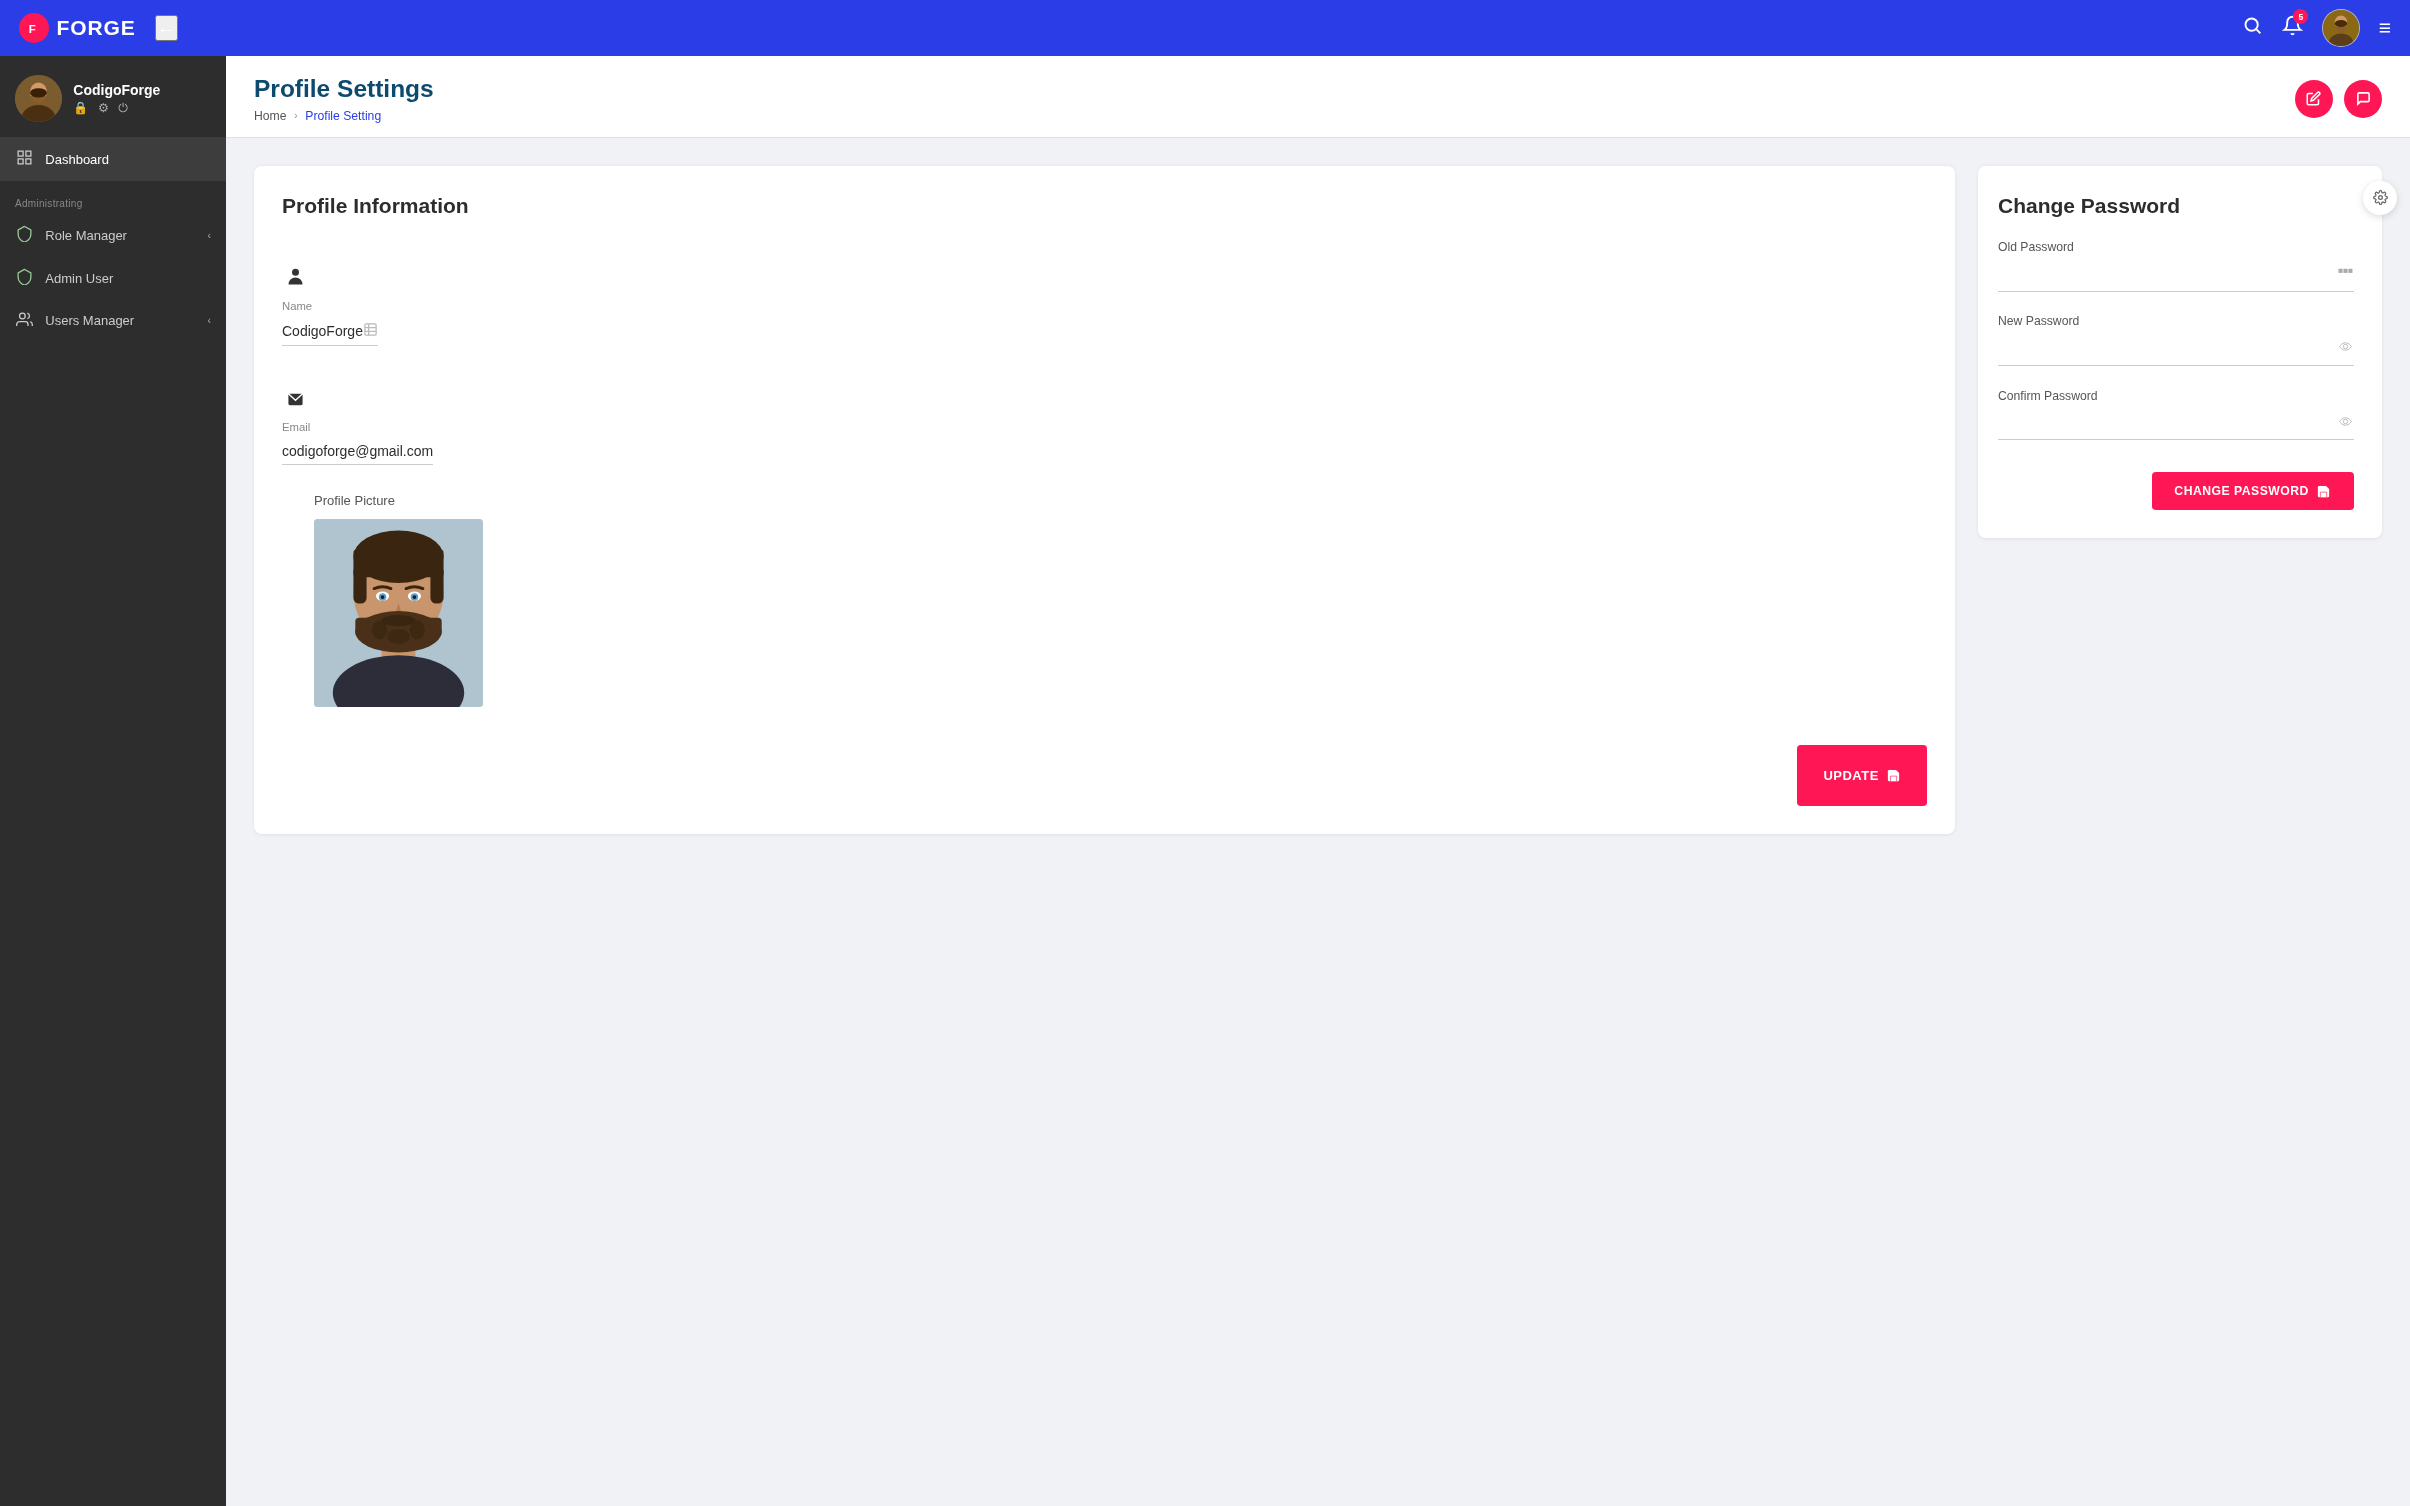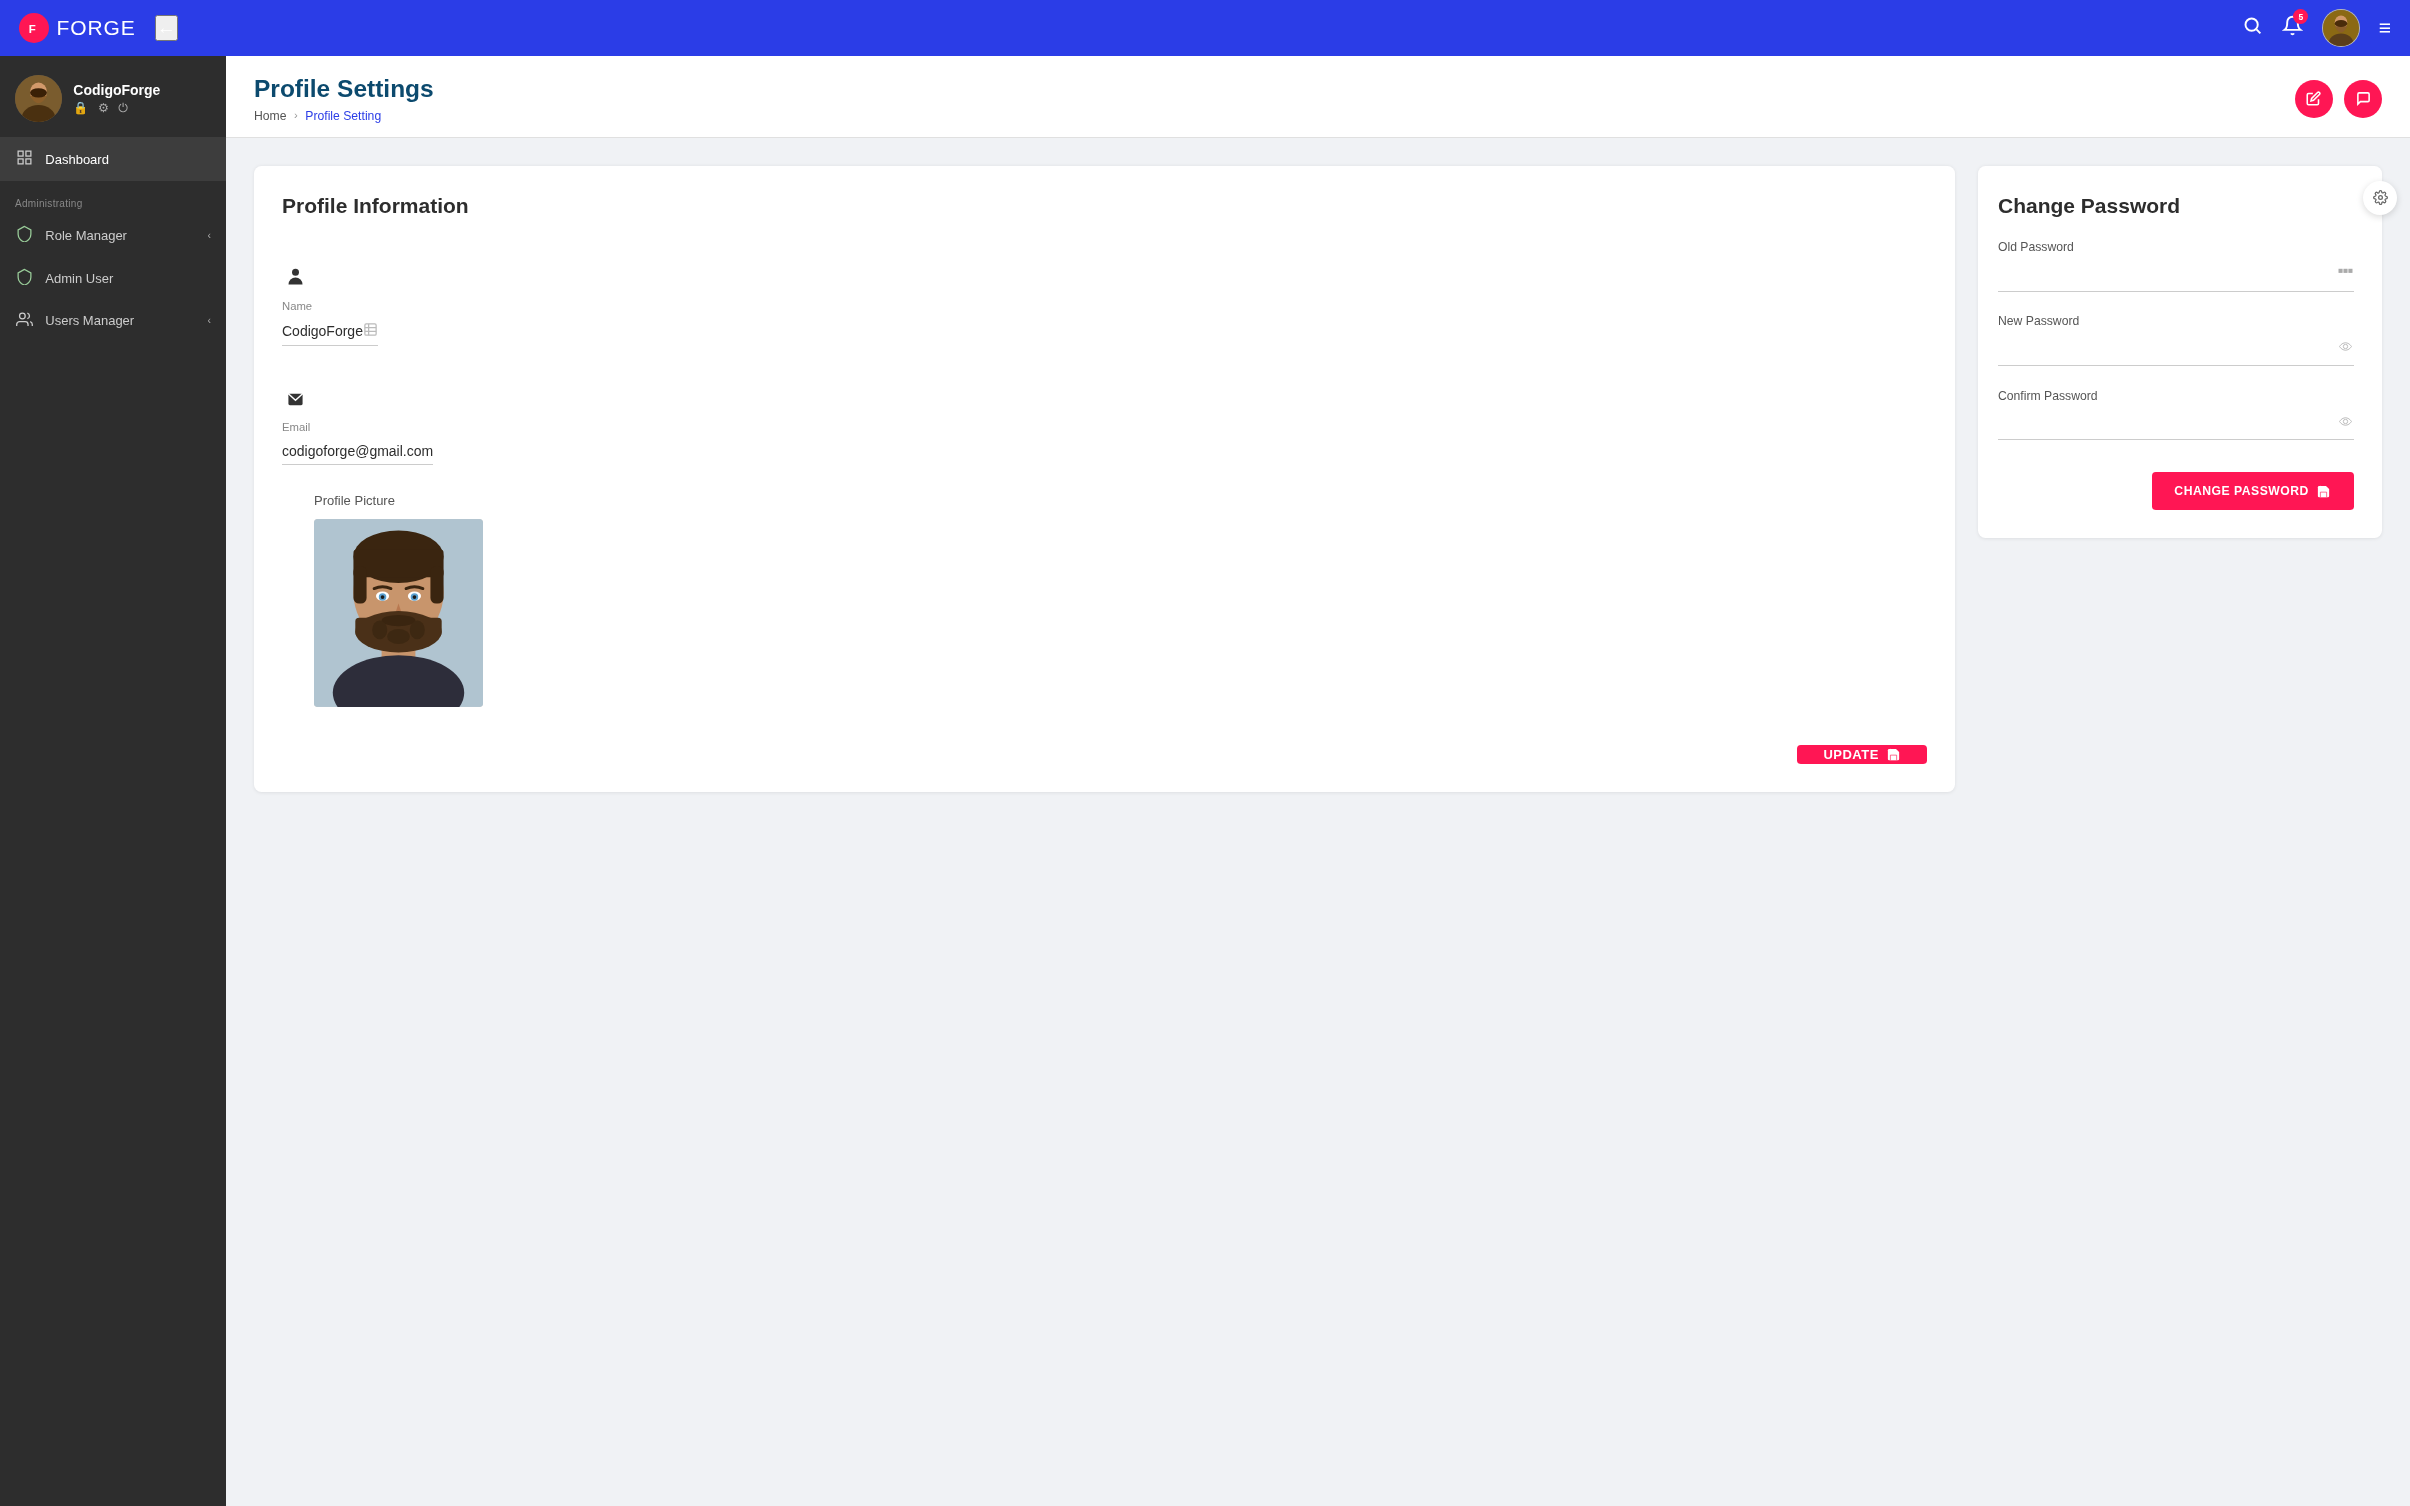--- a/index.html
+++ b/index.html
@@ -11,21 +11,21 @@
       height: 56px;
       display: flex;
       align-items: center;
       padding: 0 19px;
       justify-content: space-between;
       flex-shrink: 0;
     }
     .topnav-left { display: flex; align-items: center; gap: 19px; }
     .topnav-logo { display: flex; align-items: center; gap: 7.5px; }
     .logo-icon { width: 30px; height: 30px; background: #ff1654; border-radius: 50%; display: flex; align-items: center; justify-content: center; color: white; font-size: 13px; font-weight: bold; }
-    .logo-text { color: white; font-size: 21px; font-weight: 400; letter-spacing: 0.9px; }
+    .logo-text { color: white; font-size: 21px; font-weight: 700; letter-spacing: 0.9px; }
     .back-btn { color: white; font-size: 19px; cursor: pointer; }
     .topnav-right { display: flex; align-items: center; gap: 19px; }
     .nav-icon { color: white; font-size: 19px; cursor: pointer; position: relative; }
     .badge { position: absolute; top: -5.6px; right: -5.6px; background: #ff1654; color: white; font-size: 8.5px; border-radius: 50%; width: 15px; height: 15px; display: flex; align-items: center; justify-content: center; font-weight: bold; }
     .avatar-img { width: 38px; height: 38px; border-radius: 50%; background: #888; overflow: hidden; border: 1.9px solid rgba(255,255,255,0.4); }
     .avatar-img svg { width: 100%; height: 100%; }
     .hamburger { color: white; font-size: 21px; cursor: pointer; }
 
     
     .app-body { display: flex; flex: 1; overflow: hidden; }
@@ -124,21 +124,21 @@
       background: #ccc;
       border-radius: 3.8px;
       overflow: hidden;
       display: flex; align-items: center; justify-content: center;
     }
     .profile-picture-img svg { width: 100%; height: 100%; }
 
     .update-btn {
       display: flex; gap: 7.5px;
       background: #ff1654; color: white; border: none;
-      padding: 2px 26px; border-radius: 3.8px;
+      padding: 23px 26px; border-radius: 3.8px;
       font-size: 13px; font-weight: 700; cursor: pointer;
       letter-spacing: 0.5px; margin-top: 19px; margin-left: auto;
     }
     .update-btn-row { display: flex; justify-content: flex-end; }
 
     
     .pw-field { margin-bottom: 22.6px; }
     .pw-label { font-size: 12.2px; color: #555; margin-bottom: 7.5px; display: block; }
     .pw-input-row {
       display: flex; align-items: center;

